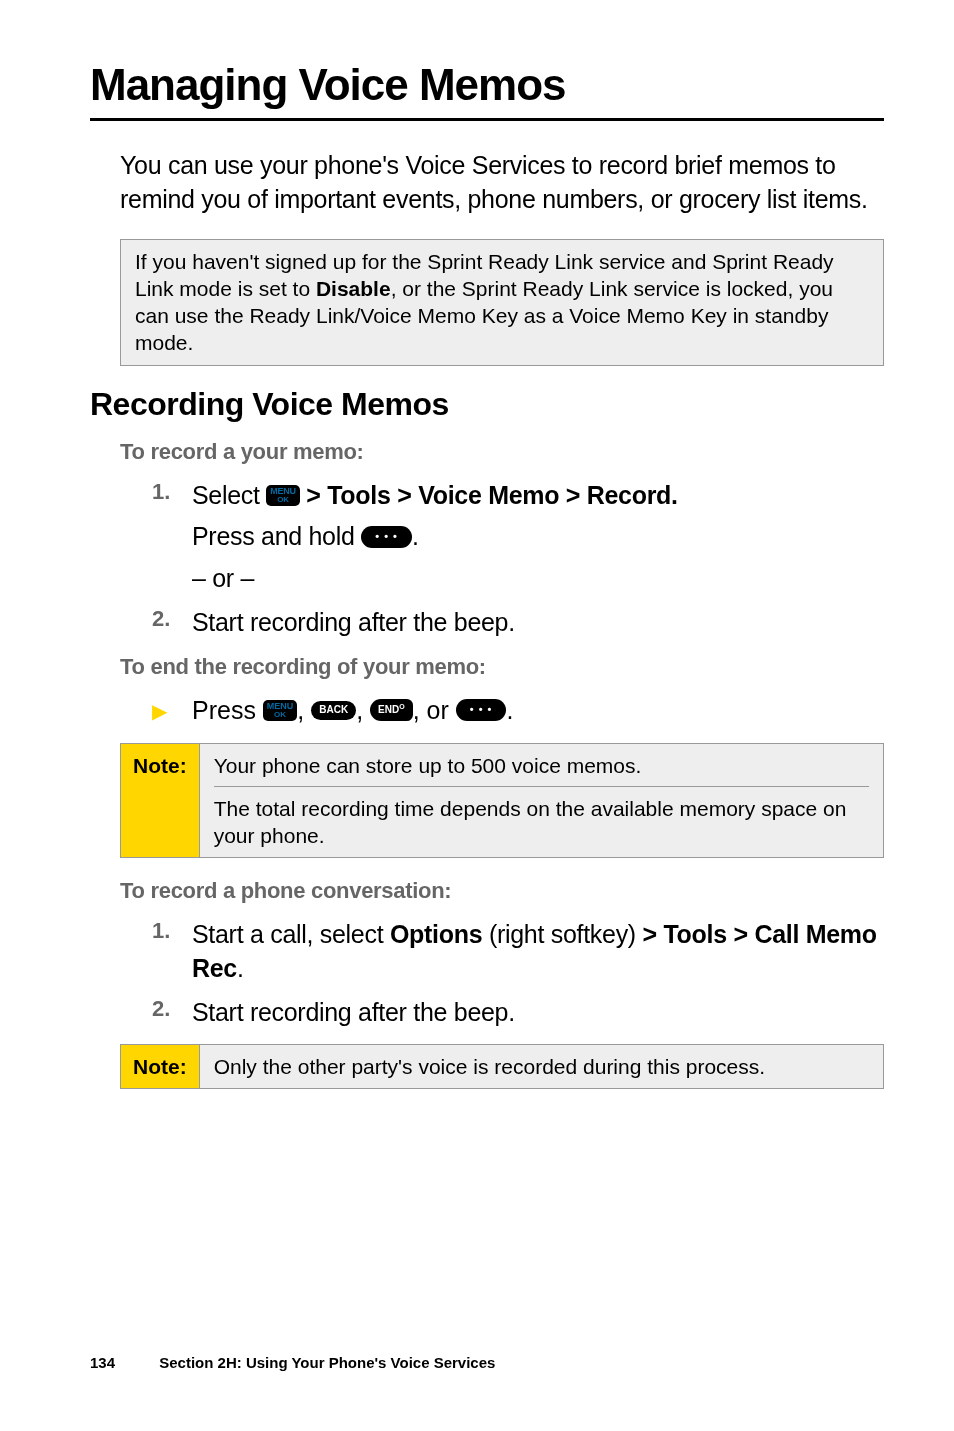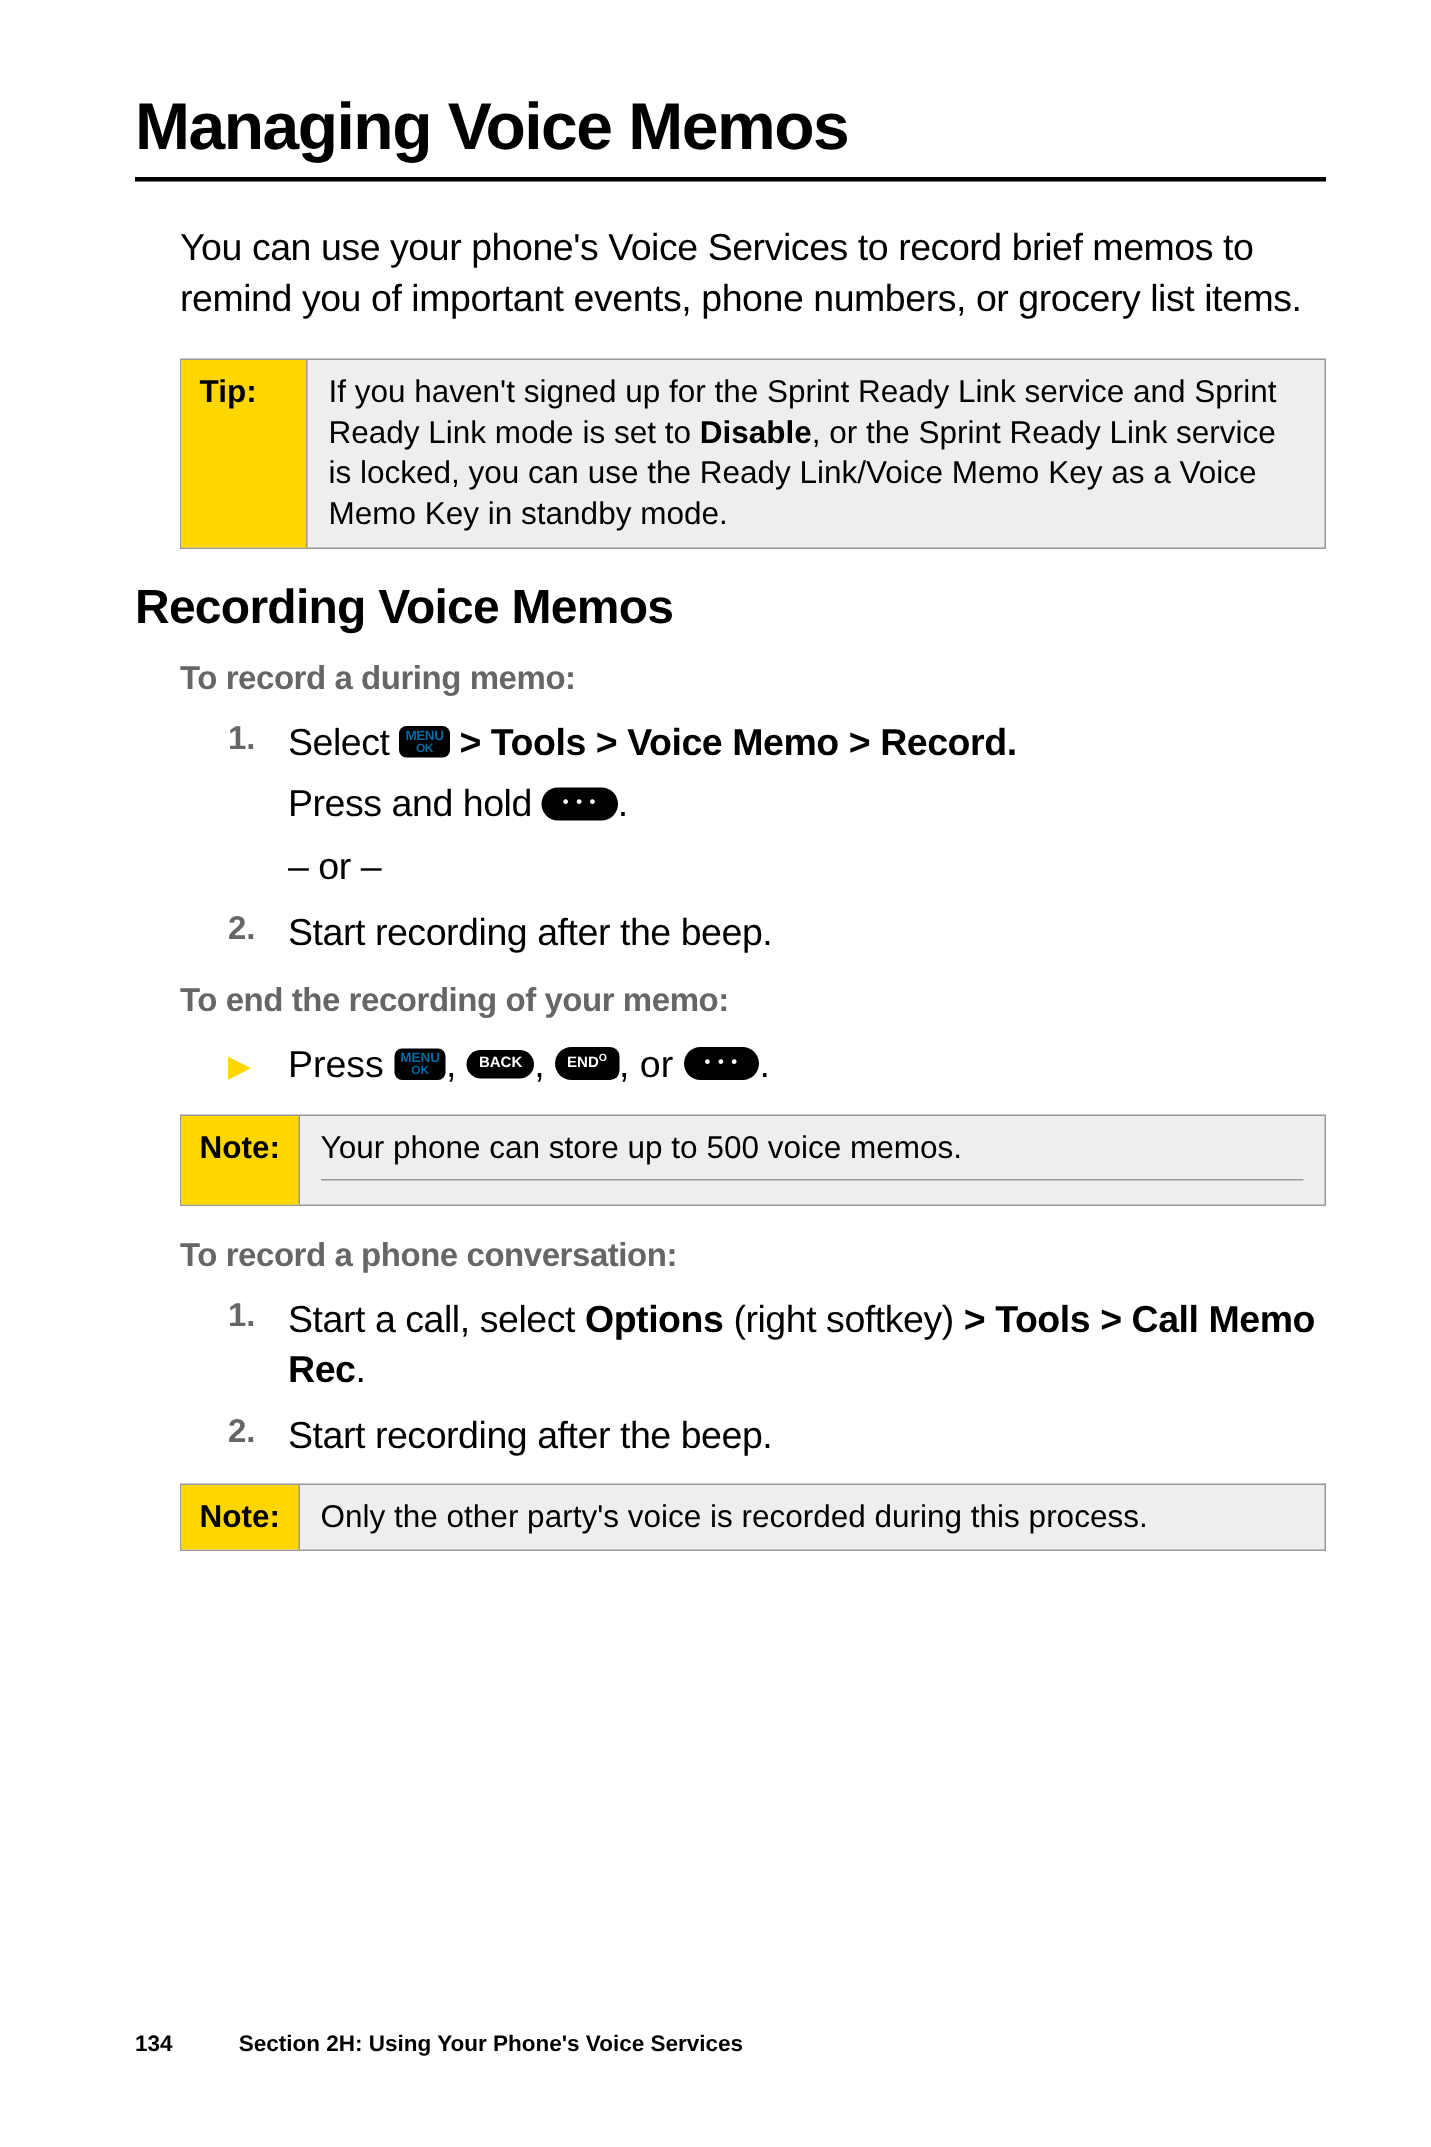--- a/index.html
+++ b/index.html
@@ -182,29 +182,28 @@
   </style>
 </head>
 <body>
 
 <h1 class="page-title">Managing Voice Memos</h1>
 <hr class="title-underline">
 
 <p class="intro">You can use your phone's Voice Services to record brief memos to remind you of important events, phone numbers, or grocery list items.</p>
 
 <div class="callout">
-  <div class="callout-label">Tip:</div>
   <div class="callout-body">
     <span>If you haven't signed up for the Sprint Ready Link service and Sprint Ready Link mode is set to </span><span class="bold">Disable</span><span>, or the Sprint Ready Link service is locked, you can use the Ready Link/Voice Memo Key as a Voice Memo Key in standby mode.</span>
   </div>
 </div>
 
 <h2 class="section-title">Recording Voice Memos</h2>
 
-<p class="subhead">To record a during memo:</p>
+<p class="subhead">To record a your memo:</p>
 
 <ol class="step-list">
   <li>
     <span class="step-num">1.</span>
     <span class="step-text">
       <span>Select </span><span class="menu-ok"><span class="menu-t">MENU</span><span class="menu-b">OK</span></span><span class="bold"> &gt; Tools &gt; Voice Memo &gt; Record</span><span class="bold">.</span>
       <span class="sub">
         <span>Press and hold </span><span class="btn wide"><span class="dots">• • •</span></span>.
       </span>
       <span class="sub">– or –</span>
@@ -225,20 +224,21 @@
       <span>Press </span><span class="menu-ok"><span class="menu-t">MENU</span><span class="menu-b">OK</span></span><span>, </span><span class="btn pill">BACK</span><span>, </span><span class="btn pill wide-l"><span>END</span><span class="sup">O</span></span><span>, or </span><span class="btn wide"><span class="dots">• • •</span></span>.
     </span>
   </li>
 </ul>
 
 <div class="callout">
   <div class="callout-label note">Note:</div>
   <div class="callout-body">
     <div>Your phone can store up to 500 voice memos.</div>
     <hr class="callout-divider">
+    <div>The total recording time depends on the available memory space on your phone.</div>
   </div>
 </div>
 
 <p class="subhead">
   <span>To record a phone  conversation:</span>
 </p>
 
 <ol class="step-list">
   <li>
     <span class="step-num">1.</span>

